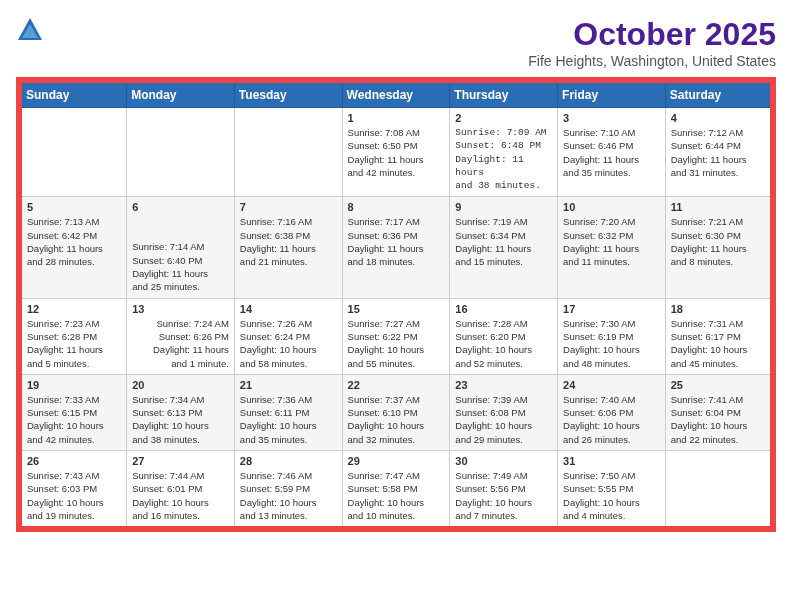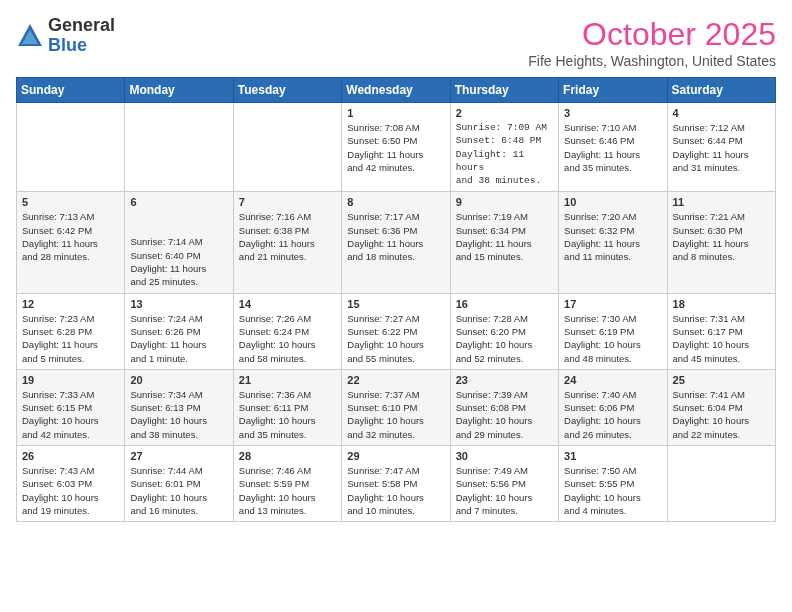--- a/index.html
+++ b/index.html
@@ -30,32 +30,32 @@
     .logo-blue { color: #2a6db5; }
     .logo-icon {
       width: 28px;
       height: 28px;
     }
     .title-block {
       text-align: right;
     }
     .month-title {
       font-size: 32px;
-      color: #ec4899;
-      font-weight: normal;
+      color: #4c1d95;
+      font-weight: bold;
     }
     .location {
       font-size: 14px;
       color: #555;
       margin-left: 22px;
     }
     .calendar {
       width: 100%;
       border-collapse: collapse;
-      border: 1px solid #ef4444;
+      border: 6px solid #ef4444;
     }
     .calendar th {
       background-color: #2a6db5;
       color: #fff;
       font-size: 12px;
       font-weight: bold;
       padding: 5px 4px;
       text-align: left;
       border: 1px solid #1e5a9a;
     }
@@ -88,24 +88,20 @@
   </style>
 </head>
 <body>
 
 <div class="header">
   <div class="logo">
     <svg class="logo-icon" viewBox="0 0 28 28">
       <polygon points="14,2 26,24 2,24" fill="#2a6db5"></polygon>
       <polygon points="14,8 22,22 6,22" fill="#5a9fd4"></polygon>
     </svg>
-    <div class="logo-text">
-      <span class="logo-general">General</span><br>
-      <span class="logo-blue">Blue</span>
-    </div>
   </div>
   <div class="title-block">
     <div class="month-title">October 2025</div>
     <div class="location">Fife Heights, Washington, United States</div>
   </div>
 </div>
 
 <table class="calendar">
   <thead>
     <tr>
@@ -206,21 +202,21 @@
       <tr>
         <td>
           <div class="day-number">12</div>
           <div class="day-detail" style="white-space: pre-line;">Sunrise: 7:23 AM
 Sunset: 6:28 PM
 Daylight: 11 hours
 and 5 minutes.</div>
         </td>
         <td>
           <div class="day-number">13</div>
-          <div class="day-detail" style="white-space: pre-line;">Sunrise: 7:24 AM
+          <div class="day-detail" style="white-space: pre-line; text-align: right;">Sunrise: 7:24 AM
 Sunset: 6:26 PM
 Daylight: 11 hours
 and 1 minute.</div>
         </td>
         <td>
           <div class="day-number">14</div>
           <div class="day-detail" style="white-space: pre-line;">Sunrise: 7:26 AM
 Sunset: 6:24 PM
 Daylight: 10 hours
 and 58 minutes.</div>

